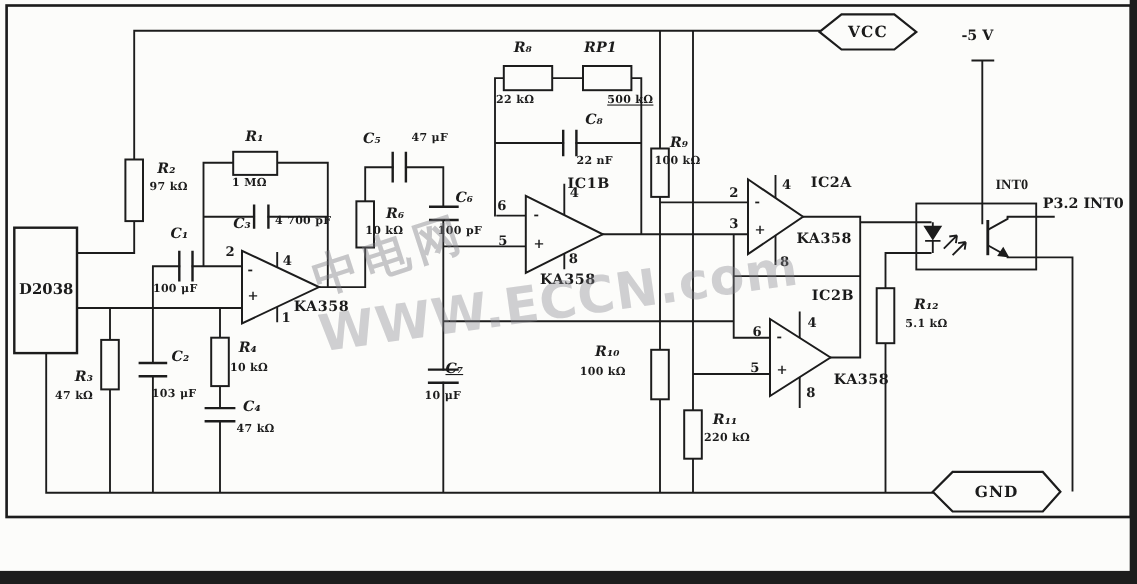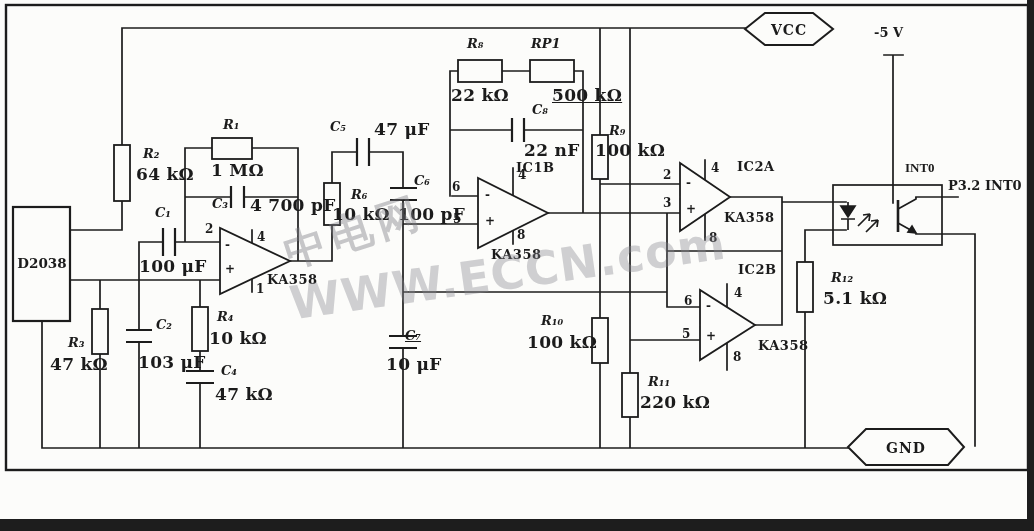--- a/index.html
+++ b/index.html
@@ -1,21 +1,21 @@
 <!DOCTYPE html>
 <html><head>
 <meta charset="utf-8">
 <style>
   html,body{margin:0;padding:0;background:#e8e8e8;}
   .stage{position:relative;width:1034px;height:531px;background:#fcfcfa;overflow:hidden;
          font-family:"DejaVu Serif","DejaVu Sans",serif;color:#1b1b1b;}
   svg.circuit{position:absolute;left:0;top:0;}
   .t{position:absolute;white-space:nowrap;line-height:1;}
   .ref{font-style:italic;font-weight:700;font-size:13px;}
-  .val{font-weight:700;font-size:17px;letter-spacing:.3px;}
+  .val{font-weight:700;font-size:10px;letter-spacing:.3px;}
   .pin{font-weight:700;font-size:12px;}
   .sign{font-weight:700;font-size:12px;}
   .chip{font-weight:700;font-size:13px;letter-spacing:.5px;}
   .icname{font-weight:700;font-size:13px;letter-spacing:.5px;}
   .hexlabel{font-weight:700;font-size:14px;letter-spacing:1px;transform:translate(-50%,-50%);}
   .blocklabel{font-weight:700;font-size:13.5px;transform:translate(-50%,-50%);}
   .netlabel{font-weight:700;font-size:13px;}
   .caption{font-weight:700;font-size:17px;letter-spacing:4px;transform:translateX(-50%);
            font-family:"DejaVu Serif",serif;}
   .wm{position:absolute;font-family:"DejaVu Sans","Liberation Sans",sans-serif;font-weight:700;
@@ -136,21 +136,21 @@
   </svg>
 
   <div class="t hexlabel" style="left:789px;top:30px;">VCC</div>
   <div class="t hexlabel" style="left:906px;top:448px;">GND</div>
   <div class="t netlabel" style="left:874px;top:26px;">-5 V</div>
   <div class="t netlabel" style="left:905px;top:161px;font-family:Liberation Serif, serif;">INT0</div>
   <div class="t netlabel" style="left:948px;top:179px;">P3.2 INT0</div>
   <div class="t blocklabel" style="left:42px;top:264px;">D2038</div>
 
   <div class="t ref" style="left:143px;top:147px;">R₂</div>
-  <div class="t val" style="left:136px;top:166px;">64 kΩ</div>
+  <div class="t val" style="left:136px;top:166px;">97 kΩ</div>
 
   <div class="t ref" style="left:223px;top:118px;">R₁</div>
   <div class="t val" style="left:211px;top:162px;text-align:center;">1 MΩ</div>
 
   <div class="t ref" style="left:212px;top:197px;">C₃</div>
   <div class="t val" style="left:250px;top:197px;">4 700 pF</div>
 
   <div class="t ref" style="left:155px;top:206px;">C₁</div>
   <div class="t val" style="left:139px;top:258px;">100 μF</div>
 

